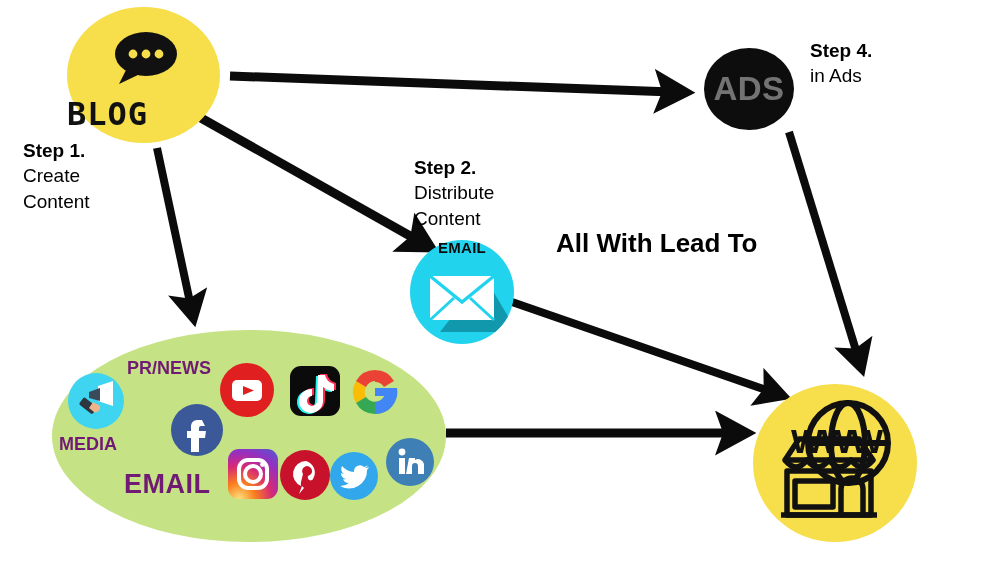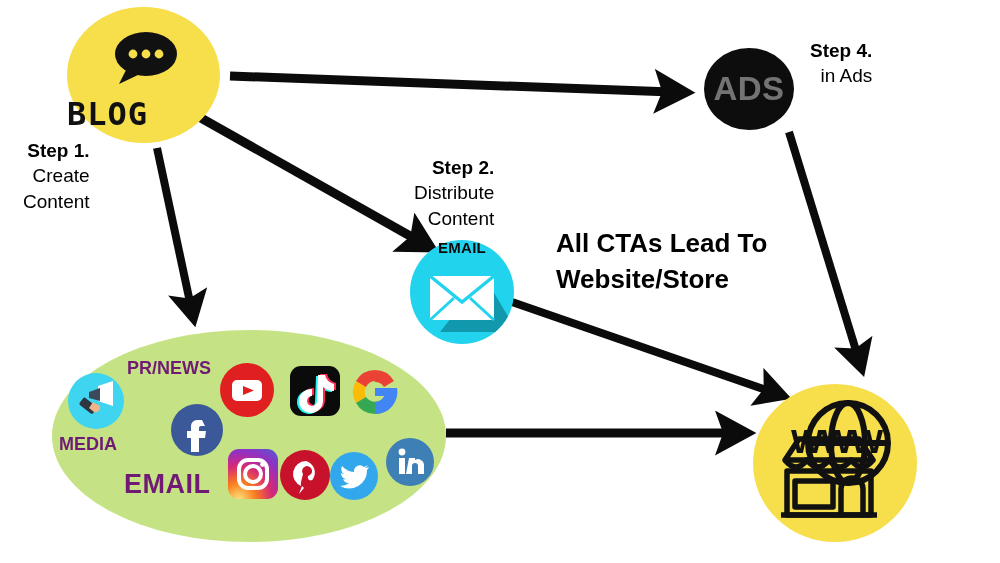--- a/index.html
+++ b/index.html
@@ -30,21 +30,21 @@
 
   
   #social-ellipse{left:52px;top:330px;width:394px;height:212px;border-radius:50%;
                   background:#C5E384;}
 
   
   #web-node{left:753px;top:384px;width:164px;height:158px;border-radius:50%;
             background:#F7DE4B;}
 
   
-  .step-block{position:absolute;line-height:1.34;text-align:right;}
+  .step-block{position:absolute;line-height:1.34;}
   .step-head{font-size:19px;font-weight:700;}
   .step-body{font-size:19px;font-weight:400;}
   #headline{position:absolute;left:556px;top:225px;width:330px;
             font-size:26px;font-weight:700;line-height:1.4;}
   #bottom-caption{position:absolute;left:531px;top:458px;width:270px;
                   font-size:19px;line-height:1.45;}
 
   
   .ico{position:absolute;border-radius:50%;}
   .ico-sq{position:absolute;border-radius:11px;}
@@ -214,18 +214,17 @@
     <div class="step-body">Distribute</div>
     <div class="step-body">Content</div>
   </div>
 
   <div class="step-block" style="left:810px;top:38px;">
     <div class="step-head">Step 4.</div>
     <div class="step-body"> in Ads</div>
   </div>
 
   <div id="headline">
-    <div>All CTAs Lead To</div>
-    <div>Website/Store</div>
+    <div>All With Lead To</div>
   </div>
 
 
 </div>
 
 </body></html>

